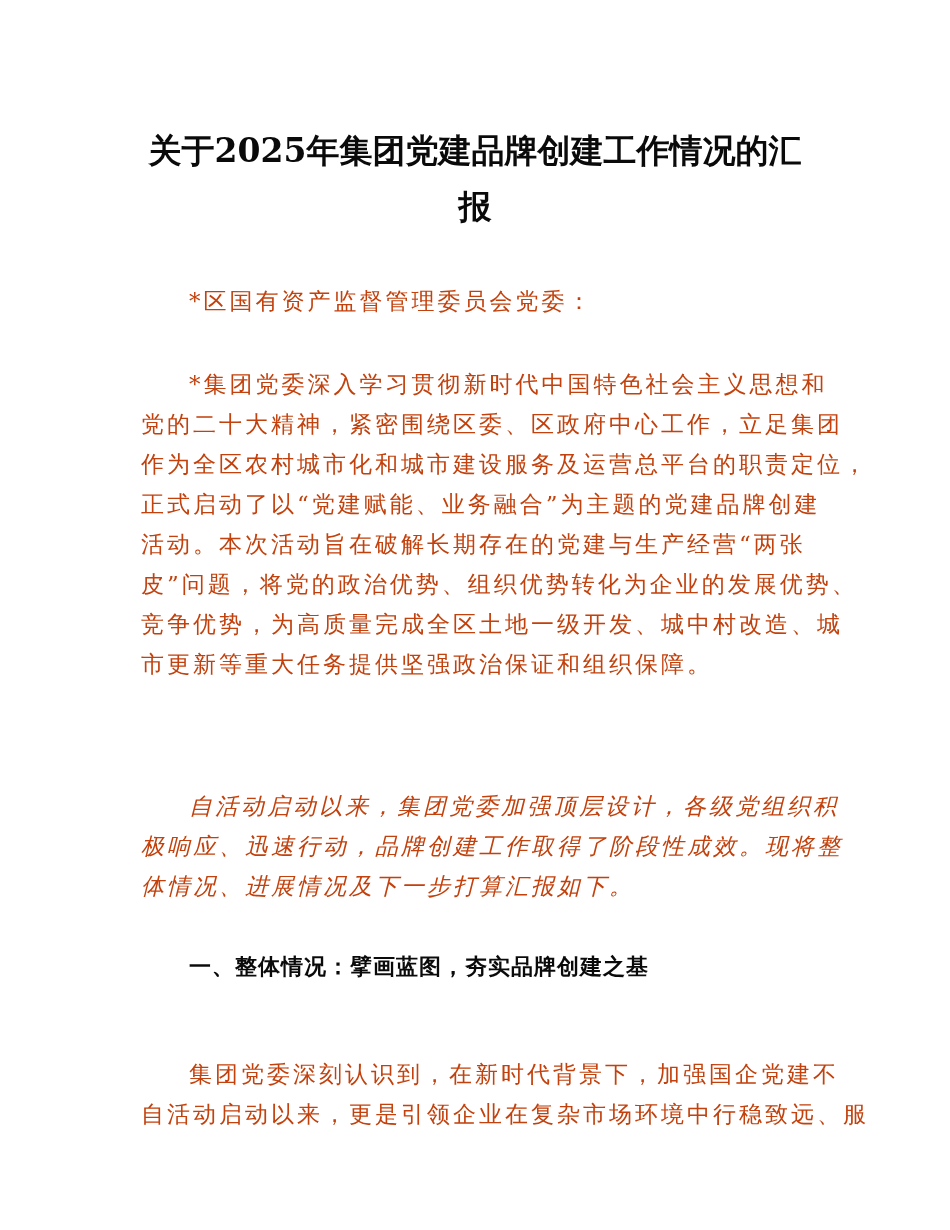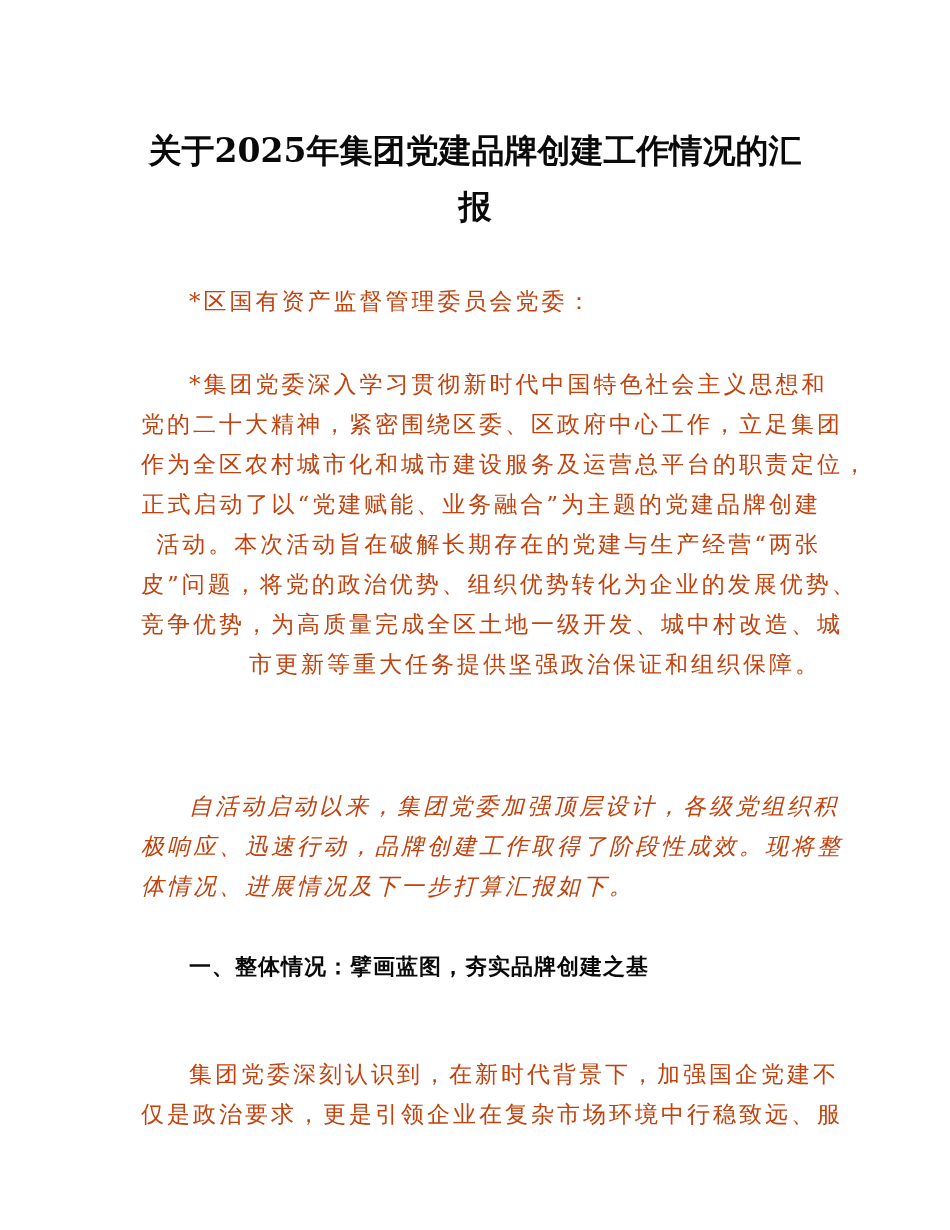--- a/index.html
+++ b/index.html
@@ -68,37 +68,37 @@
 
   <div class="title">
     <span class="line">关于2025年集团党建品牌创建工作情况的汇</span>
     <span class="line">报</span>
   </div>
 
   <div class="body-text" style="top:283px;">
     <span class="line indent">*区国有资产监督管理委员会党委：</span>
   </div>
 
-  <div class="body-text" style="top:366px;text-align:right;">
+  <div class="body-text" style="top:366px;">
     <span class="line indent">*集团党委深入学习贯彻新时代中国特色社会主义思想和</span>
     <span class="line">党的二十大精神，紧密围绕区委、区政府中心工作，立足集团</span>
     <span class="line">作为全区农村城市化和城市建设服务及运营总平台的职责定位，</span>
     <span class="line">正式启动了以“党建赋能、业务融合”为主题的党建品牌创建</span>
     <span class="line">活动。本次活动旨在破解长期存在的党建与生产经营“两张</span>
     <span class="line">皮”问题，将党的政治优势、组织优势转化为企业的发展优势、</span>
     <span class="line">竞争优势，为高质量完成全区土地一级开发、城中村改造、城</span>
     <span class="line">市更新等重大任务提供坚强政治保证和组织保障。</span>
   </div>
 
   <div class="body-text" style="top:788px;font-style:italic;">
     <span class="line indent">自活动启动以来，集团党委加强顶层设计，各级党组织积</span>
     <span class="line">极响应、迅速行动，品牌创建工作取得了阶段性成效。现将整</span>
     <span class="line">体情况、进展情况及下一步打算汇报如下。</span>
   </div>
 
   <div class="heading" style="top:952px;">一、整体情况：擘画蓝图，夯实品牌创建之基</div>
 
   <div class="body-text" style="top:1044px;margin-top:12px;">
     <span class="line indent">集团党委深刻认识到，在新时代背景下，加强国企党建不</span>
-    <span class="line">仅是政治要求，更是引领企业在复杂市场环境中行稳致远、服</span>
+    <span class="line">自活动启动以来，更是引领企业在复杂市场环境中行稳致远、服</span>
   </div>
 
 </div>
 
 </body></html>

